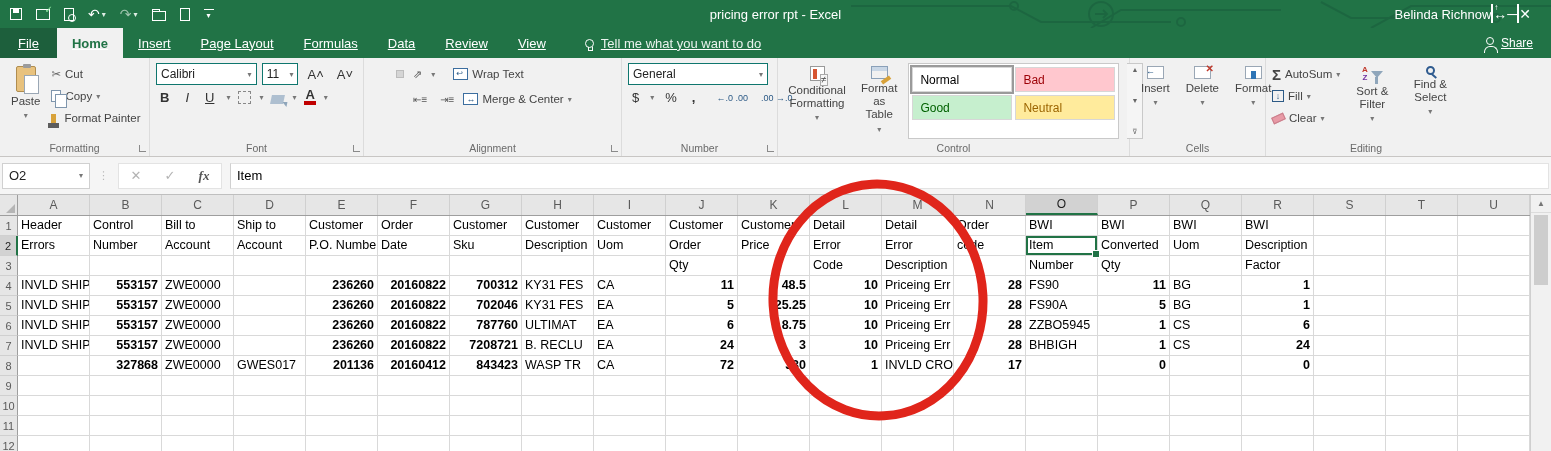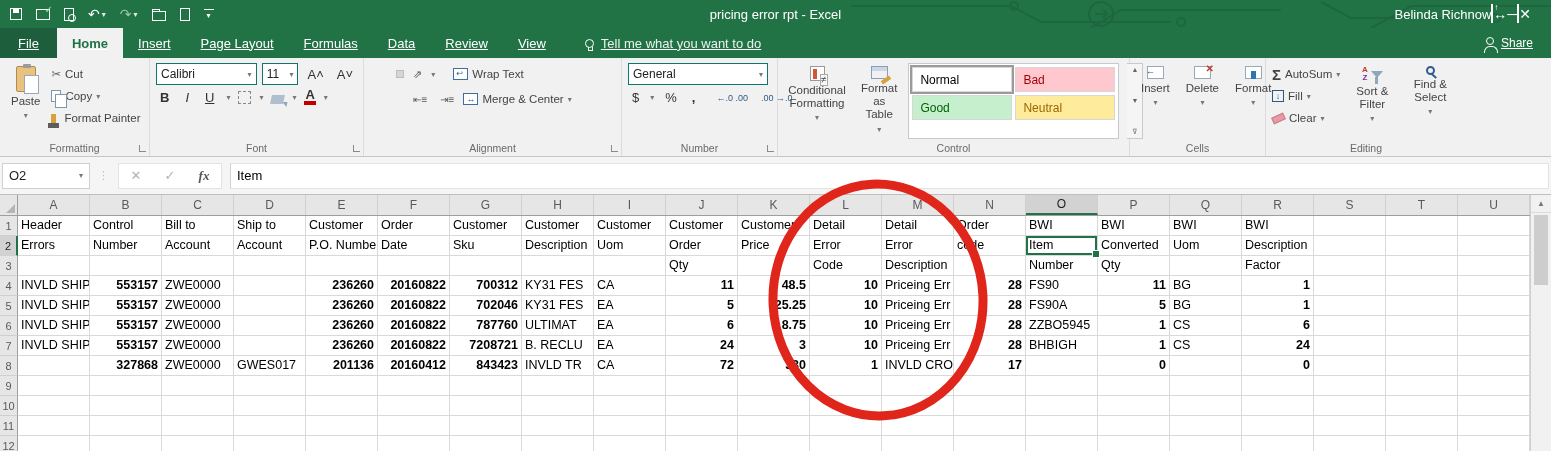--- a/index.html
+++ b/index.html
@@ -644,21 +644,21 @@
       </div>
       <div class="grow">
         <div class="row-h">8</div>
         <div class="cell"></div>
         <div class="cell num">327868</div>
         <div class="cell">ZWE0000</div>
         <div class="cell">GWES017</div>
         <div class="cell num">201136</div>
         <div class="cell num">20160412</div>
         <div class="cell num">843423</div>
-        <div class="cell">INVLD TR</div>
+        <div class="cell">WASP TR</div>
         <div class="cell">CA</div>
         <div class="cell num">72</div>
         <div class="cell num">330</div>
         <div class="cell num">1</div>
         <div class="cell">INVLD CROS</div>
         <div class="cell num">17</div>
         <div class="cell"></div>
         <div class="cell num">0</div>
         <div class="cell"></div>
         <div class="cell num">0</div>

